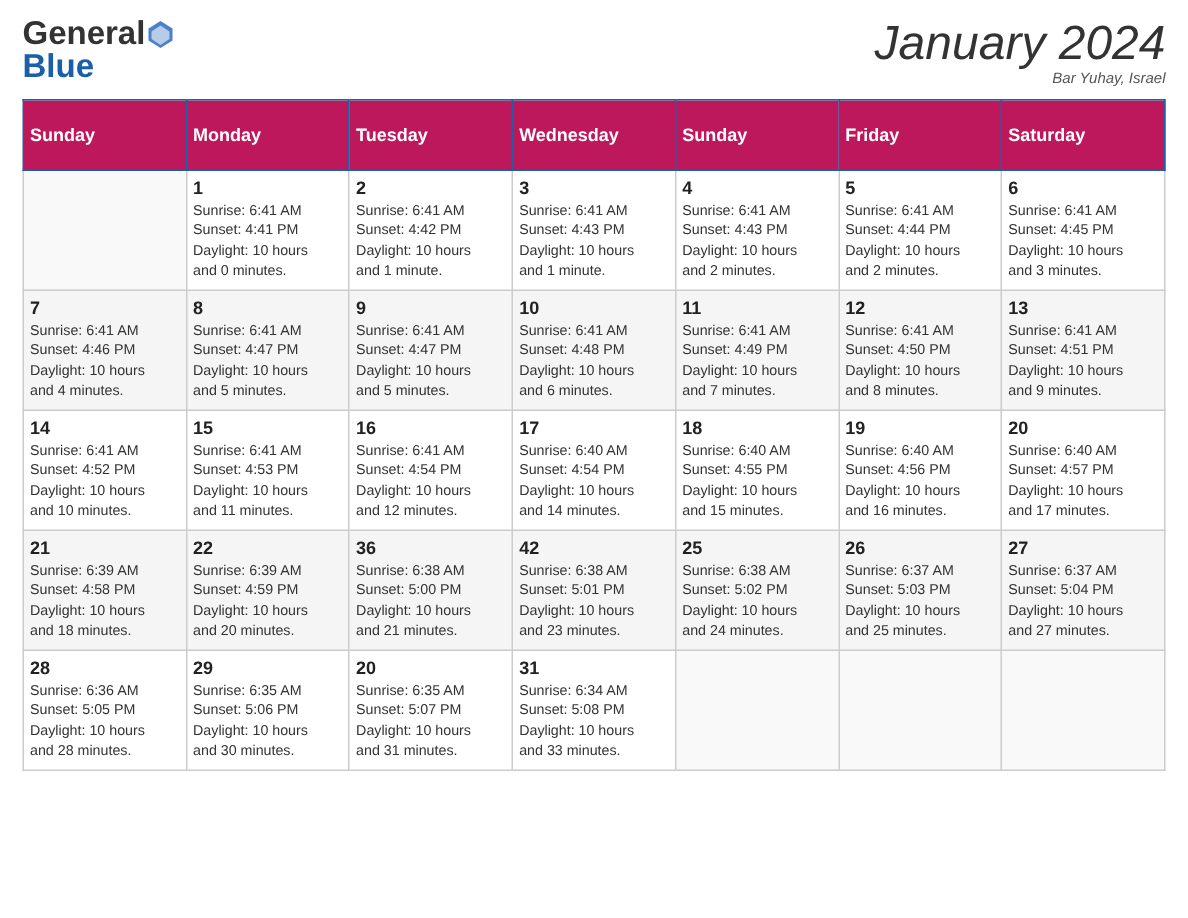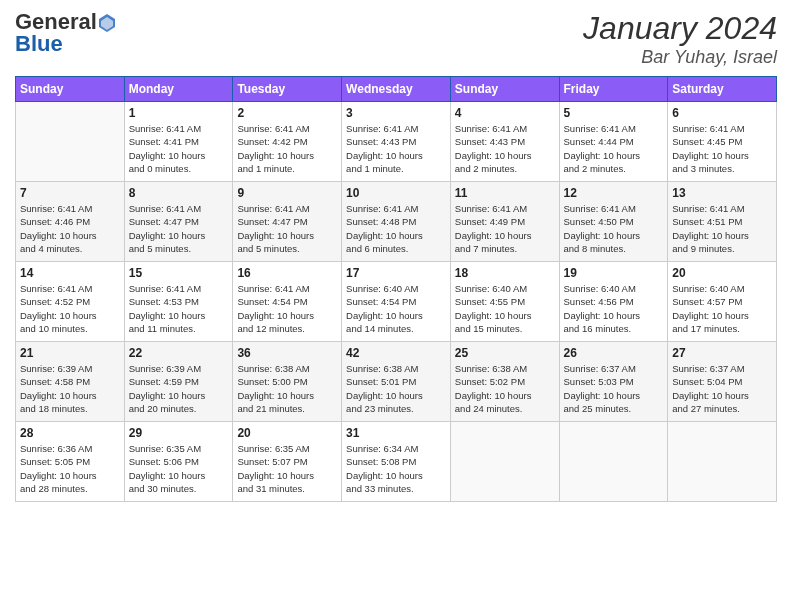--- a/index.html
+++ b/index.html
@@ -34,32 +34,32 @@
     .title-block {
       text-align: right;
       font-style: italic;
     }
     .month-title {
       font-size: 32px;
       color: #333;
       font-weight: normal;
     }
     .location {
-      font-size: 18px;
+      font-size: 10px;
       color: #555;
     }
     .calendar {
       width: 100%;
       border-collapse: collapse;
       font-size: 10px;
     }
     .calendar thead tr th {
-      background-color: #8b5cf6;
+      background-color: #be185d;
       color: #fff;
-      padding: 5px 4px;
+      padding: 16px 4px;
       text-align: left;
       font-size: 12px;
       font-weight: bold;
       border: 1px solid #1a5fa8;
     }
     .calendar tbody tr td {
       border: 1px solid #ccc;
       vertical-align: top;
       padding: 4px 4px;
       width: calc(100% / 7);

